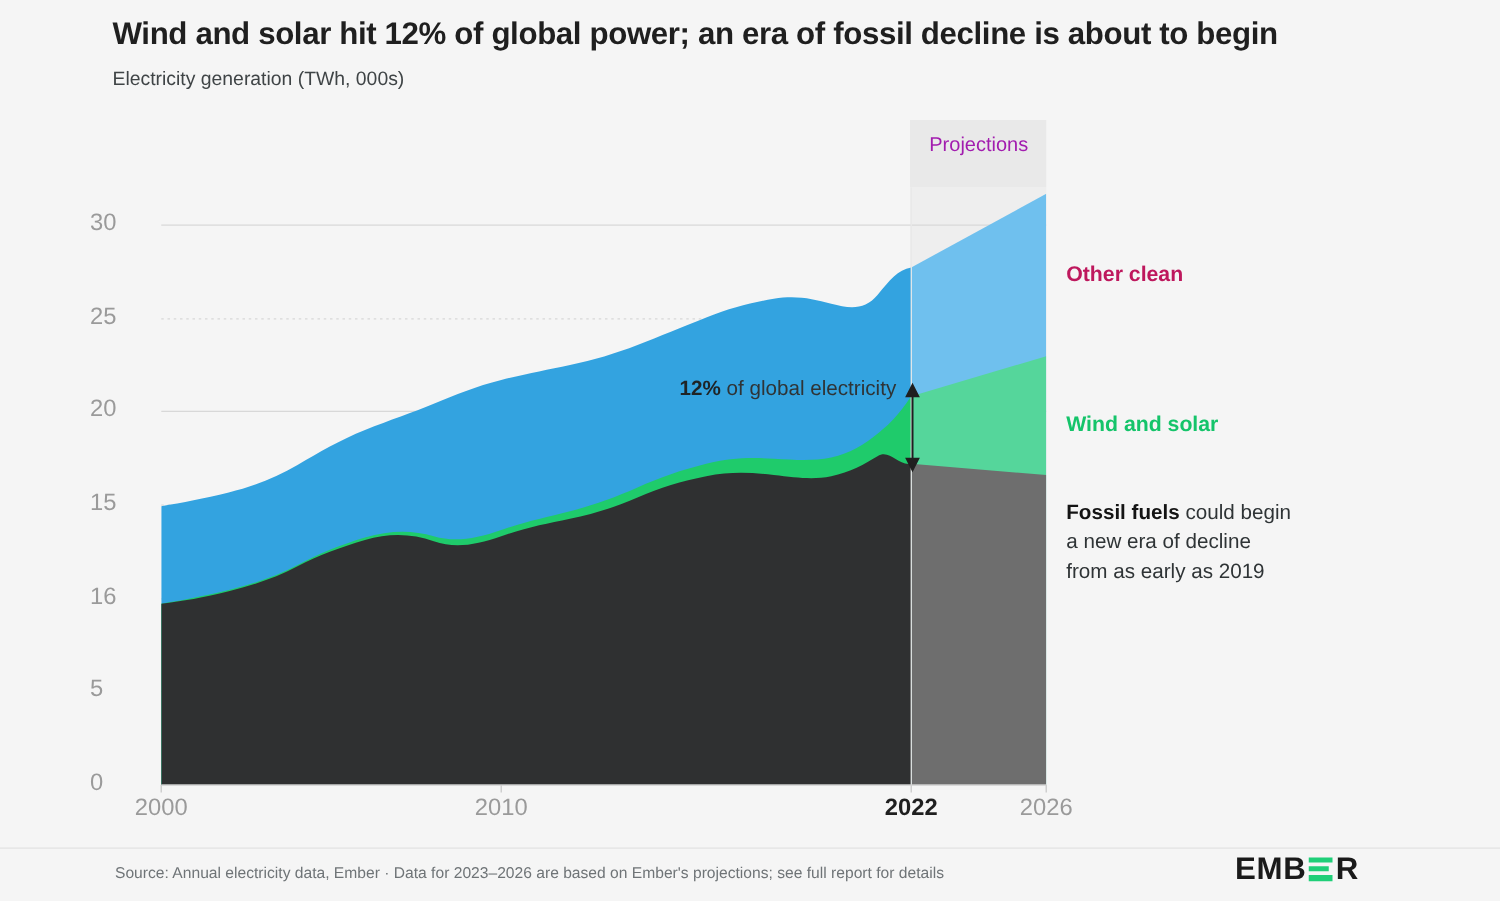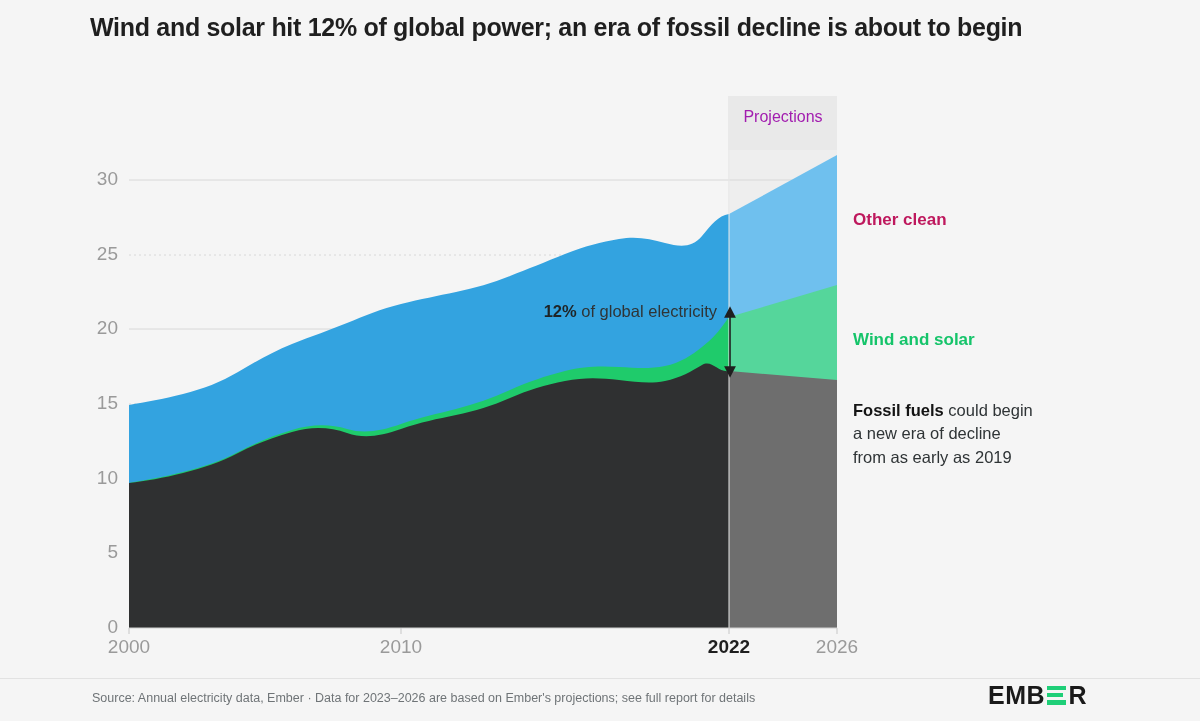--- a/index.html
+++ b/index.html
@@ -35,21 +35,21 @@
     position:absolute;left:728px;top:96px;width:109px;height:54px;
     background:#e9e9e9;
   }
   .proj-label{
     position:absolute;left:731px;top:108px;width:104px;
     text-align:center;font-size:16px;color:#a21caf;
   }
 
   
   .ylab{
-    position:absolute;right:0;text-align:right;
+    position:absolute;right:0;text-align:left;
     font-size:19px;color:#9a9a9a;width:46px;
   }
   .yaxis{position:absolute;left:72px;top:0;width:46px;height:721px;}
 
   
   .xlab{
     position:absolute;top:636px;font-size:19px;color:#9a9a9a;
     text-align:center;width:90px;
   }
   .xlab.em{color:#1f1f1f;font-weight:bold;}
@@ -94,20 +94,21 @@
   }
   .logo .ebars i{display:block;height:4.6px;background:#1fcf78;}
   .logo .ebars i.mid{width:85%;}
 </style>
 </head>
 <body>
 
 <div id="root">
 
   <div class="title">Wind and solar hit 12% of global power; an era of fossil decline is about to begin</div>
+  <div class="subtitle">Electricity generation (TWh, 000s)</div>
 
   <div class="proj-box"></div>
   <div class="proj-label">Projections</div>
 
   <div class="plot">
     <svg width="1200" height="721" xmlns="http://www.w3.org/2000/svg">
       <defs>
         <clipPath id="clipHist">
             <rect x="129" y="90" width="600" height="540"></rect>
           </clipPath>
@@ -194,21 +195,21 @@
         <line x1="837" y1="628" x2="837" y2="634"></line>
       </g>
     </svg>
   </div>
 
   <div class="yaxis">
     <div class="ylab" style="top:168px">30</div>
     <div class="ylab" style="top:243px">25</div>
     <div class="ylab" style="top:317px">20</div>
     <div class="ylab" style="top:392px">15</div>
-    <div class="ylab" style="top:467px">10</div>
+    <div class="ylab" style="top:467px">16</div>
     <div class="ylab" style="top:541px">5</div>
     <div class="ylab" style="top:616px">0</div>
   </div>
 
   <div class="xlab" style="left:84px">2000</div>
   <div class="xlab" style="left:356px">2010</div>
   <div class="xlab em" style="left:684px">2022</div>
   <div class="xlab" style="left:792px">2026</div>
 
   <div class="annot">

